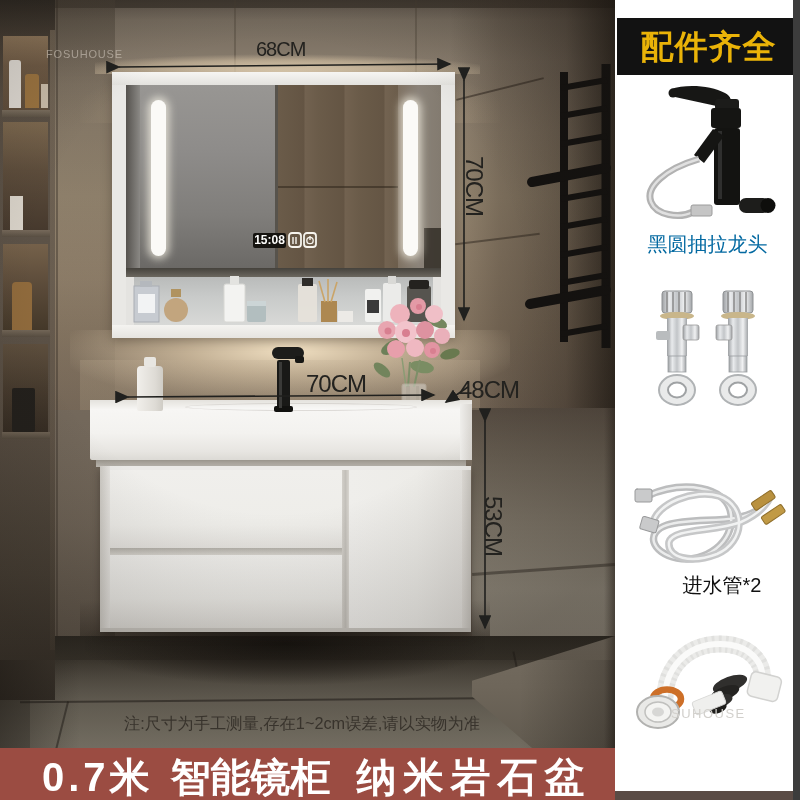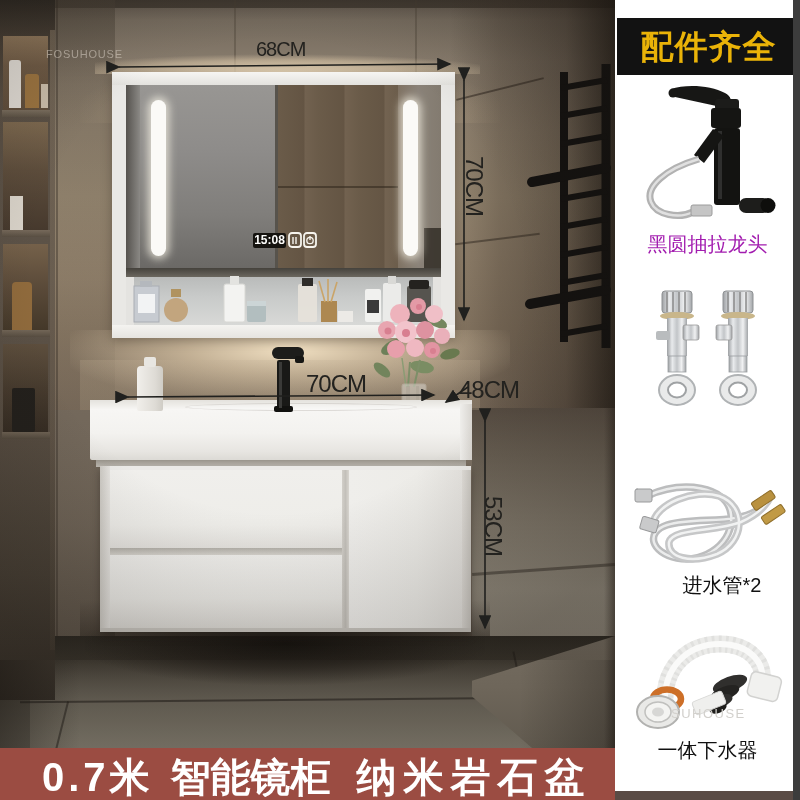--- a/index.html
+++ b/index.html
@@ -264,21 +264,21 @@
     <rect x="93" y="56" width="4" height="68" fill="#3a3a38" opacity="0.75"></rect>
     <path d="M88 54 L99 61 L79 88 L69 80 Z" fill="#151513"></path>
     <path d="M74 84 C40 94 20 112 26 127 C31 140 54 144 68 137" fill="none" stroke="#b2b2b2" stroke-width="7"></path>
     <path d="M74 84 C40 94 20 112 26 127 C31 140 54 144 68 137" fill="none" stroke="#e0e0e0" stroke-width="2.5"></path>
     <rect x="66" y="130" width="21" height="11" rx="2" fill="#c5c5c5" stroke="#9c9c9c" stroke-width="1"></rect>
     <rect x="114" y="123" width="31" height="15" rx="7" fill="#1d1d1b"></rect>
     <circle cx="143" cy="130.5" r="7.5" fill="#0e0e0c"></circle>
   </g>
 </svg>
 
-<div class="abs" style="left:615px;top:231px;width:185px;text-align:center;font-size:20px;color:#a21caf;">黑圆抽拉龙头</div>
+<div class="abs" style="left:615px;top:231px;width:185px;text-align:center;font-size:20px;color:#0369a1;">黑圆抽拉龙头</div>
 
 <svg class="abs" style="left:640px;top:283px;" width="130" height="130" viewBox="0 0 130 130">
   <defs>
     <linearGradient id="chv" x1="0" y1="0" x2="1" y2="0">
       <stop offset="0" stop-color="#9da0a3"></stop>
           <stop offset="0.25" stop-color="#e8eaec"></stop>
       <stop offset="0.5" stop-color="#c2c5c8"></stop>
           <stop offset="0.75" stop-color="#f0f1f2"></stop>
       <stop offset="1" stop-color="#a2a5a8"></stop>
     </linearGradient>
@@ -338,21 +338,20 @@
     <ellipse cx="93" cy="100" rx="9" ry="5" fill="#1e1d1b" transform="rotate(-20 93 100)"></ellipse>
     <rect x="68" y="88" width="32" height="14" rx="3" fill="#efefed" stroke="#d8d8d6" stroke-width="1" transform="rotate(-22 84 95)"></rect>
     <ellipse cx="42" cy="91" rx="14" ry="9.5" fill="none" stroke="#cd6f28" stroke-width="6.5"></ellipse>
     <ellipse cx="33" cy="104" rx="21" ry="16" fill="#e9e9e7" stroke="#b2b2b0" stroke-width="2"></ellipse>
     <ellipse cx="33" cy="104" rx="13" ry="10" fill="#f4f4f2" stroke="#c0c0be" stroke-width="1.5"></ellipse>
     <ellipse cx="33" cy="104" rx="6" ry="4.5" fill="#d7d7d5"></ellipse>
     <text x="46" y="110" font-family="Liberation Sans,sans-serif" font-size="13" fill="#d2d0cc" letter-spacing="1.5">SUHOUSE</text>
   </g>
 </svg>
 
-<div class="abs" style="left:615px;top:737px;width:185px;text-align:center;font-size:20px;color:#111;">一体下水器</div>
 
 <div class="abs" style="left:0;top:0;width:615px;height:660px;background:radial-gradient(ellipse 72% 65% at 45% 42%,rgba(0,0,0,0) 55%,rgba(22,17,12,0.22) 100%);"></div>
 
 <div class="abs" style="left:0;top:660px;width:80px;height:88px;background:linear-gradient(90deg,rgba(20,16,12,0.42),rgba(20,16,12,0));"></div>
 <div class="abs" style="left:520px;top:660px;width:95px;height:88px;background:linear-gradient(270deg,rgba(20,16,12,0.35),rgba(20,16,12,0));"></div>
 
 <svg class="abs" style="left:0;top:0;" width="615" height="800" viewBox="0 0 615 800">
   <defs>
     <marker id="ah" markerWidth="10" markerHeight="8" refX="8" refY="4" orient="auto">
       <path d="M0,0 L9,4 L0,8 Z" fill="#20201e"></path>
@@ -372,20 +371,21 @@
 <div class="abs" style="left:446px;top:156px;width:56px;height:56px;font-size:24px;letter-spacing:-1px;color:#23221f;transform:rotate(90deg);transform-origin:center;text-align:center;line-height:56px;">70CM</div>
 
 <div class="abs" style="left:306px;top:370px;font-size:24px;letter-spacing:-1px;color:#23221f;">70CM</div>
 
 <div class="abs" style="left:459px;top:376px;font-size:24px;letter-spacing:-1px;color:#23221f;">48CM</div>
 
 <div class="abs" style="left:465px;top:496px;width:56px;height:56px;font-size:24px;letter-spacing:-1px;color:#23221f;transform:rotate(90deg);transform-origin:center;text-align:center;line-height:56px;">53CM</div>
 
 <div class="abs" style="left:46px;top:48px;font-size:11px;letter-spacing:0.8px;color:rgba(216,208,196,0.55);">FOSUHOUSE</div>
 
+<div class="abs" style="left:124px;top:713px;font-size:16.3px;color:#38332c;">注:尺寸为手工测量,存在1~2cm误差,请以实物为准</div>
 
 <div class="abs" style="left:0;top:748px;width:615px;height:52px;background:#9b4c42;"></div>
 
 <div class="abs" style="left:42px;top:750px;width:573px;font-size:40px;font-weight:bold;color:#fff;white-space:nowrap;"><span style="letter-spacing:4px;">0.7米</span><span style="display:inline-block;width:17px;"></span>智能镜柜<span style="display:inline-block;width:26px;"></span><span style="letter-spacing:7px;">纳米岩石盆</span></div>
 
 <div class="abs" style="left:615px;top:791px;width:185px;height:9px;background:#5a4b45;"></div>
 
 <div class="abs" style="left:793px;top:0;width:7px;height:800px;background:#3c3c3c;"></div>
 
 </div>

